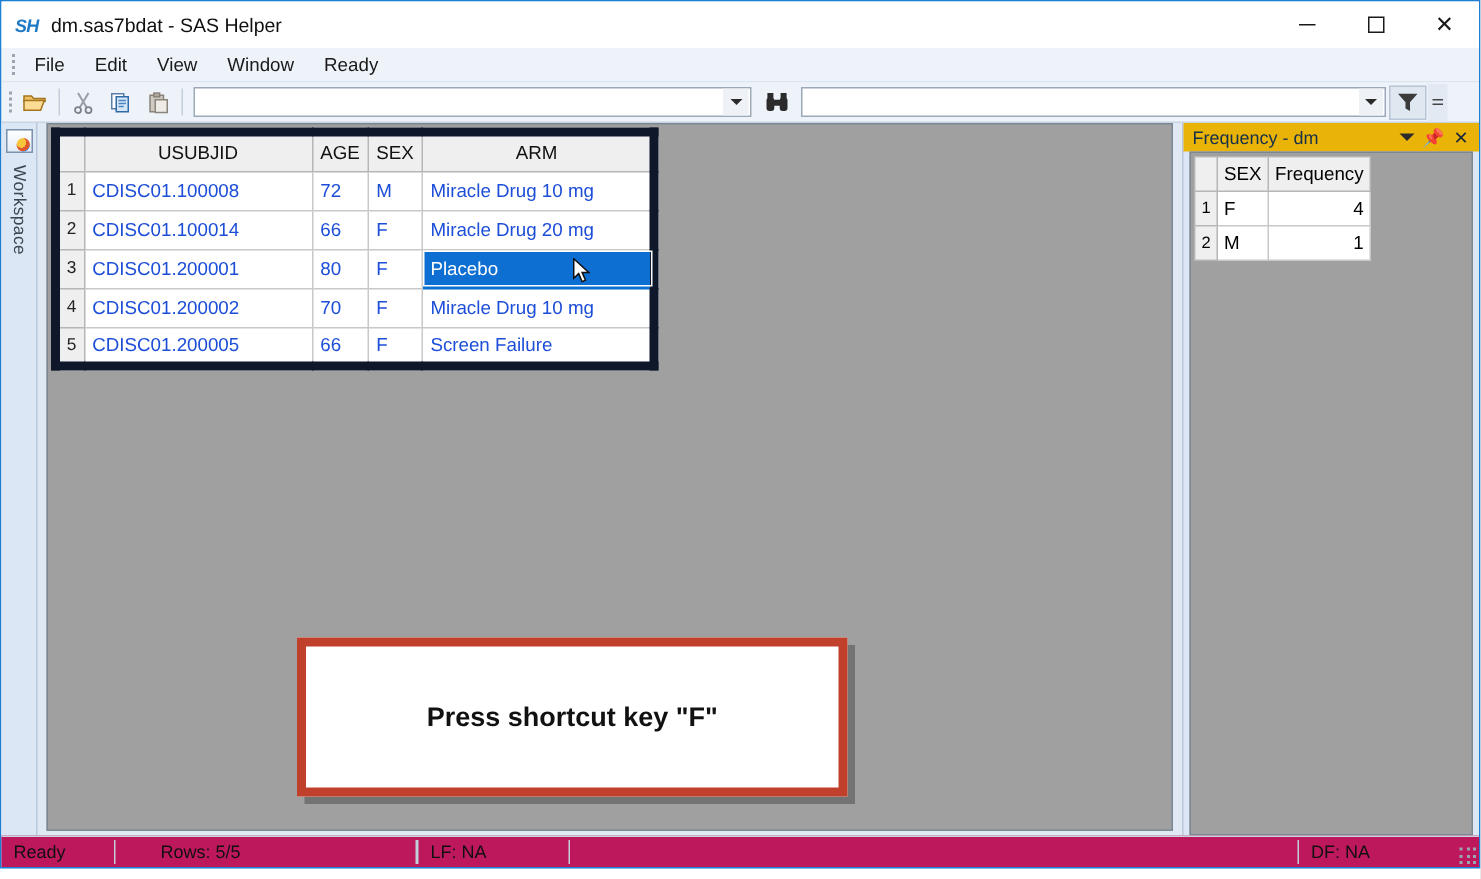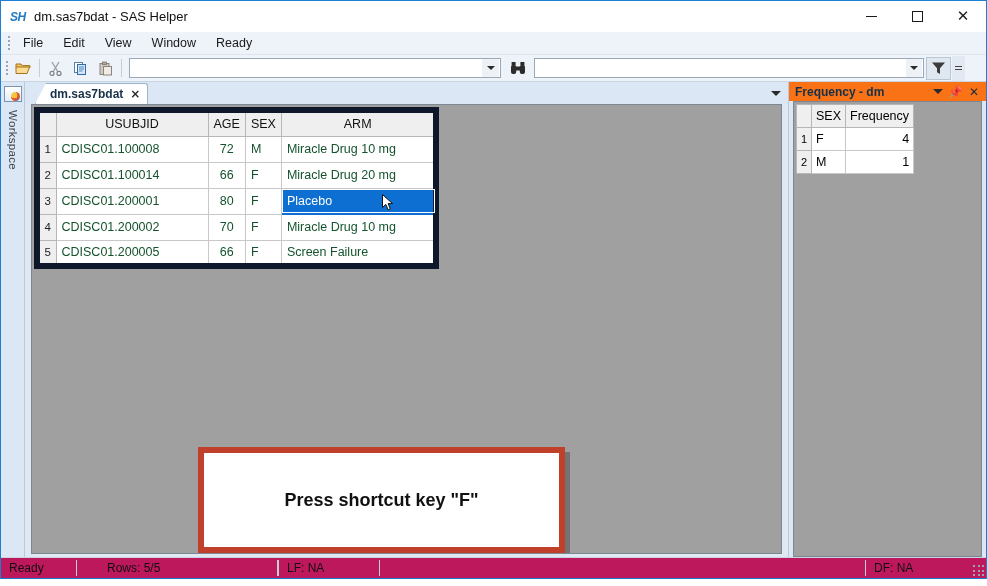--- a/index.html
+++ b/index.html
@@ -203,41 +203,41 @@
     border-collapse: collapse;
     background: #ffffff;
     font-size: 12.5px;
     border: 6px solid #0f172a;
   }
   .grid th, .grid td {
     border: 1px solid #c8c8c8;
     height: 26px; padding: 0 5px;
     font-weight: normal;
     white-space: nowrap;
-    color: #14532d;
+    color: #1d4ed8;
   }
   .grid thead th {
     background: #efefef;
     border: 1px solid #b6b6b6;
     text-align: center;
     font-size: 12.5px;
     color: #111;
   }
   .grid th.rowhdr-corner { width: 19px; padding: 0; background: #efefef; }
   .grid td.rownum {
     width: 19px; background: #efefef;
     text-align: center; font-size: 11.5px;
     color: #222; padding: 0;
     border: 1px solid #b6b6b6;
   }
   .col-usubjid { min-width: 152px; text-align: left; }
   .col-age { min-width: 23px; text-align: right; }
   .col-sex { min-width: 23px; text-align: left; }
   .col-arm { min-width: 155px; text-align: left; }
-  td.num { text-align: center; }
+  td.num { text-align: left; }
   td.sel {
     background: #0d6fd1; color: #ffffff;
     border: 1px solid #0d6fd1;
     outline: 1px solid #ffffff;
     outline-offset: -2px;
     position: relative;
     margin-left: 48px;
   }
   .cursor-arrow {
     position: absolute; left: 100px; top: 5px;
@@ -264,22 +264,21 @@
     width: 198px; flex: 0 0 198px;
     background: #dce7f5;
     display: flex; flex-direction: column;
     border-left: 1px solid #b9c8da;
   }
   .dock-title {
     height: 19px; flex: 0 0 19px;
     display: flex; align-items: center;
     padding: 0 3px 0 6px;
     font-size: 12px; color: #16304a;
-    background: #f97316;
-    font-weight: bold;
+    background: #eab308;
   }
   .dock-title .t { flex: 1 1 auto; }
   .dock-btn {
     width: 18px; height: 17px;
     display: flex; align-items: center; justify-content: center;
     color: #1b2a3a;
   }
   .pin-glyph { font-size: 12px; font-family: "DejaVu Sans", sans-serif; }
   .x-glyph { font-size: 12px; font-family: "DejaVu Sans", sans-serif; }
   .dock-body {
@@ -468,29 +467,20 @@
 
   <div class="body-area">
 
     <div class="workspace-strip">
       <div class="ws-icon"></div>
       <div class="ws-label">Workspace</div>
     </div>
 
     <div class="center-col">
 
-      <div class="tabstrip">
-        <div class="doc-tab">
-          <span>dm.sas7bdat</span>
-          <span class="tab-close">×</span>
-        </div>
-        <div class="tabstrip-dropdown">
-          <span class="caret-dn-lg"></span>
-        </div>
-      </div>
 
       <div class="doc-surface">
 
         <table class="grid">
           <thead>
             <tr>
               <th class="rowhdr-corner"></th>
               <th class="col-usubjid">USUBJID</th>
               <th class="col-age">AGE</th>
               <th class="col-sex">SEX</th>

